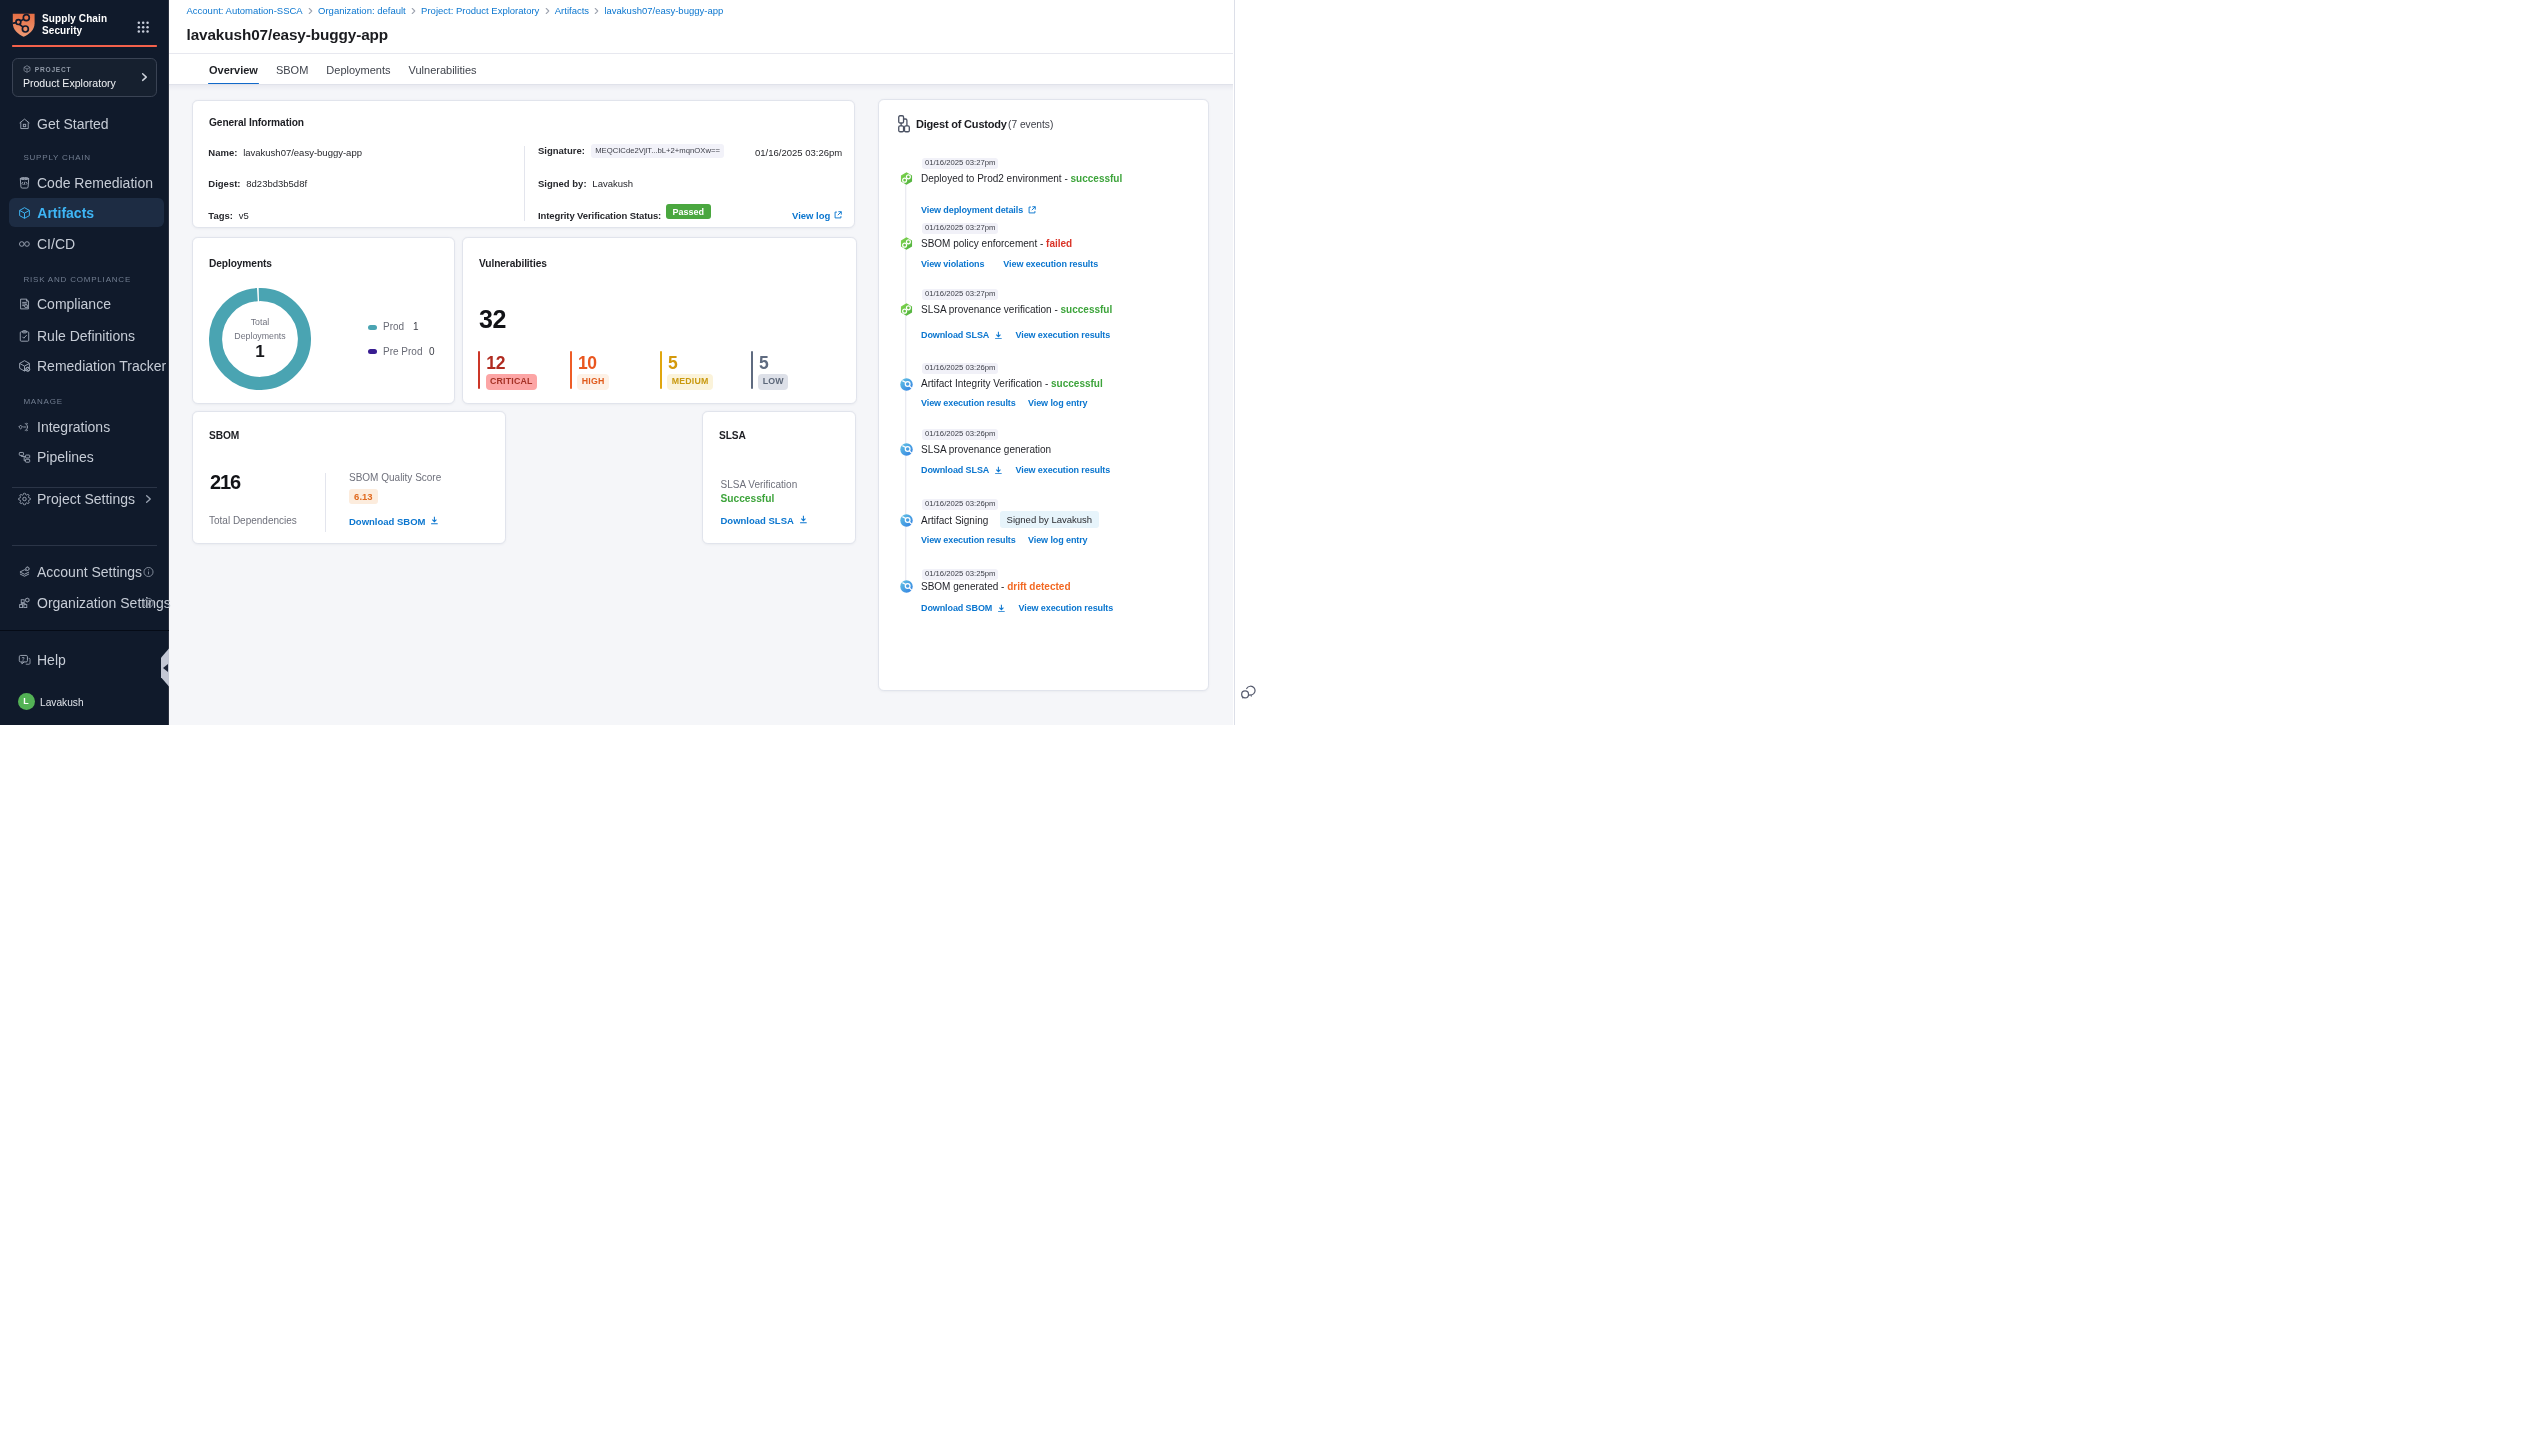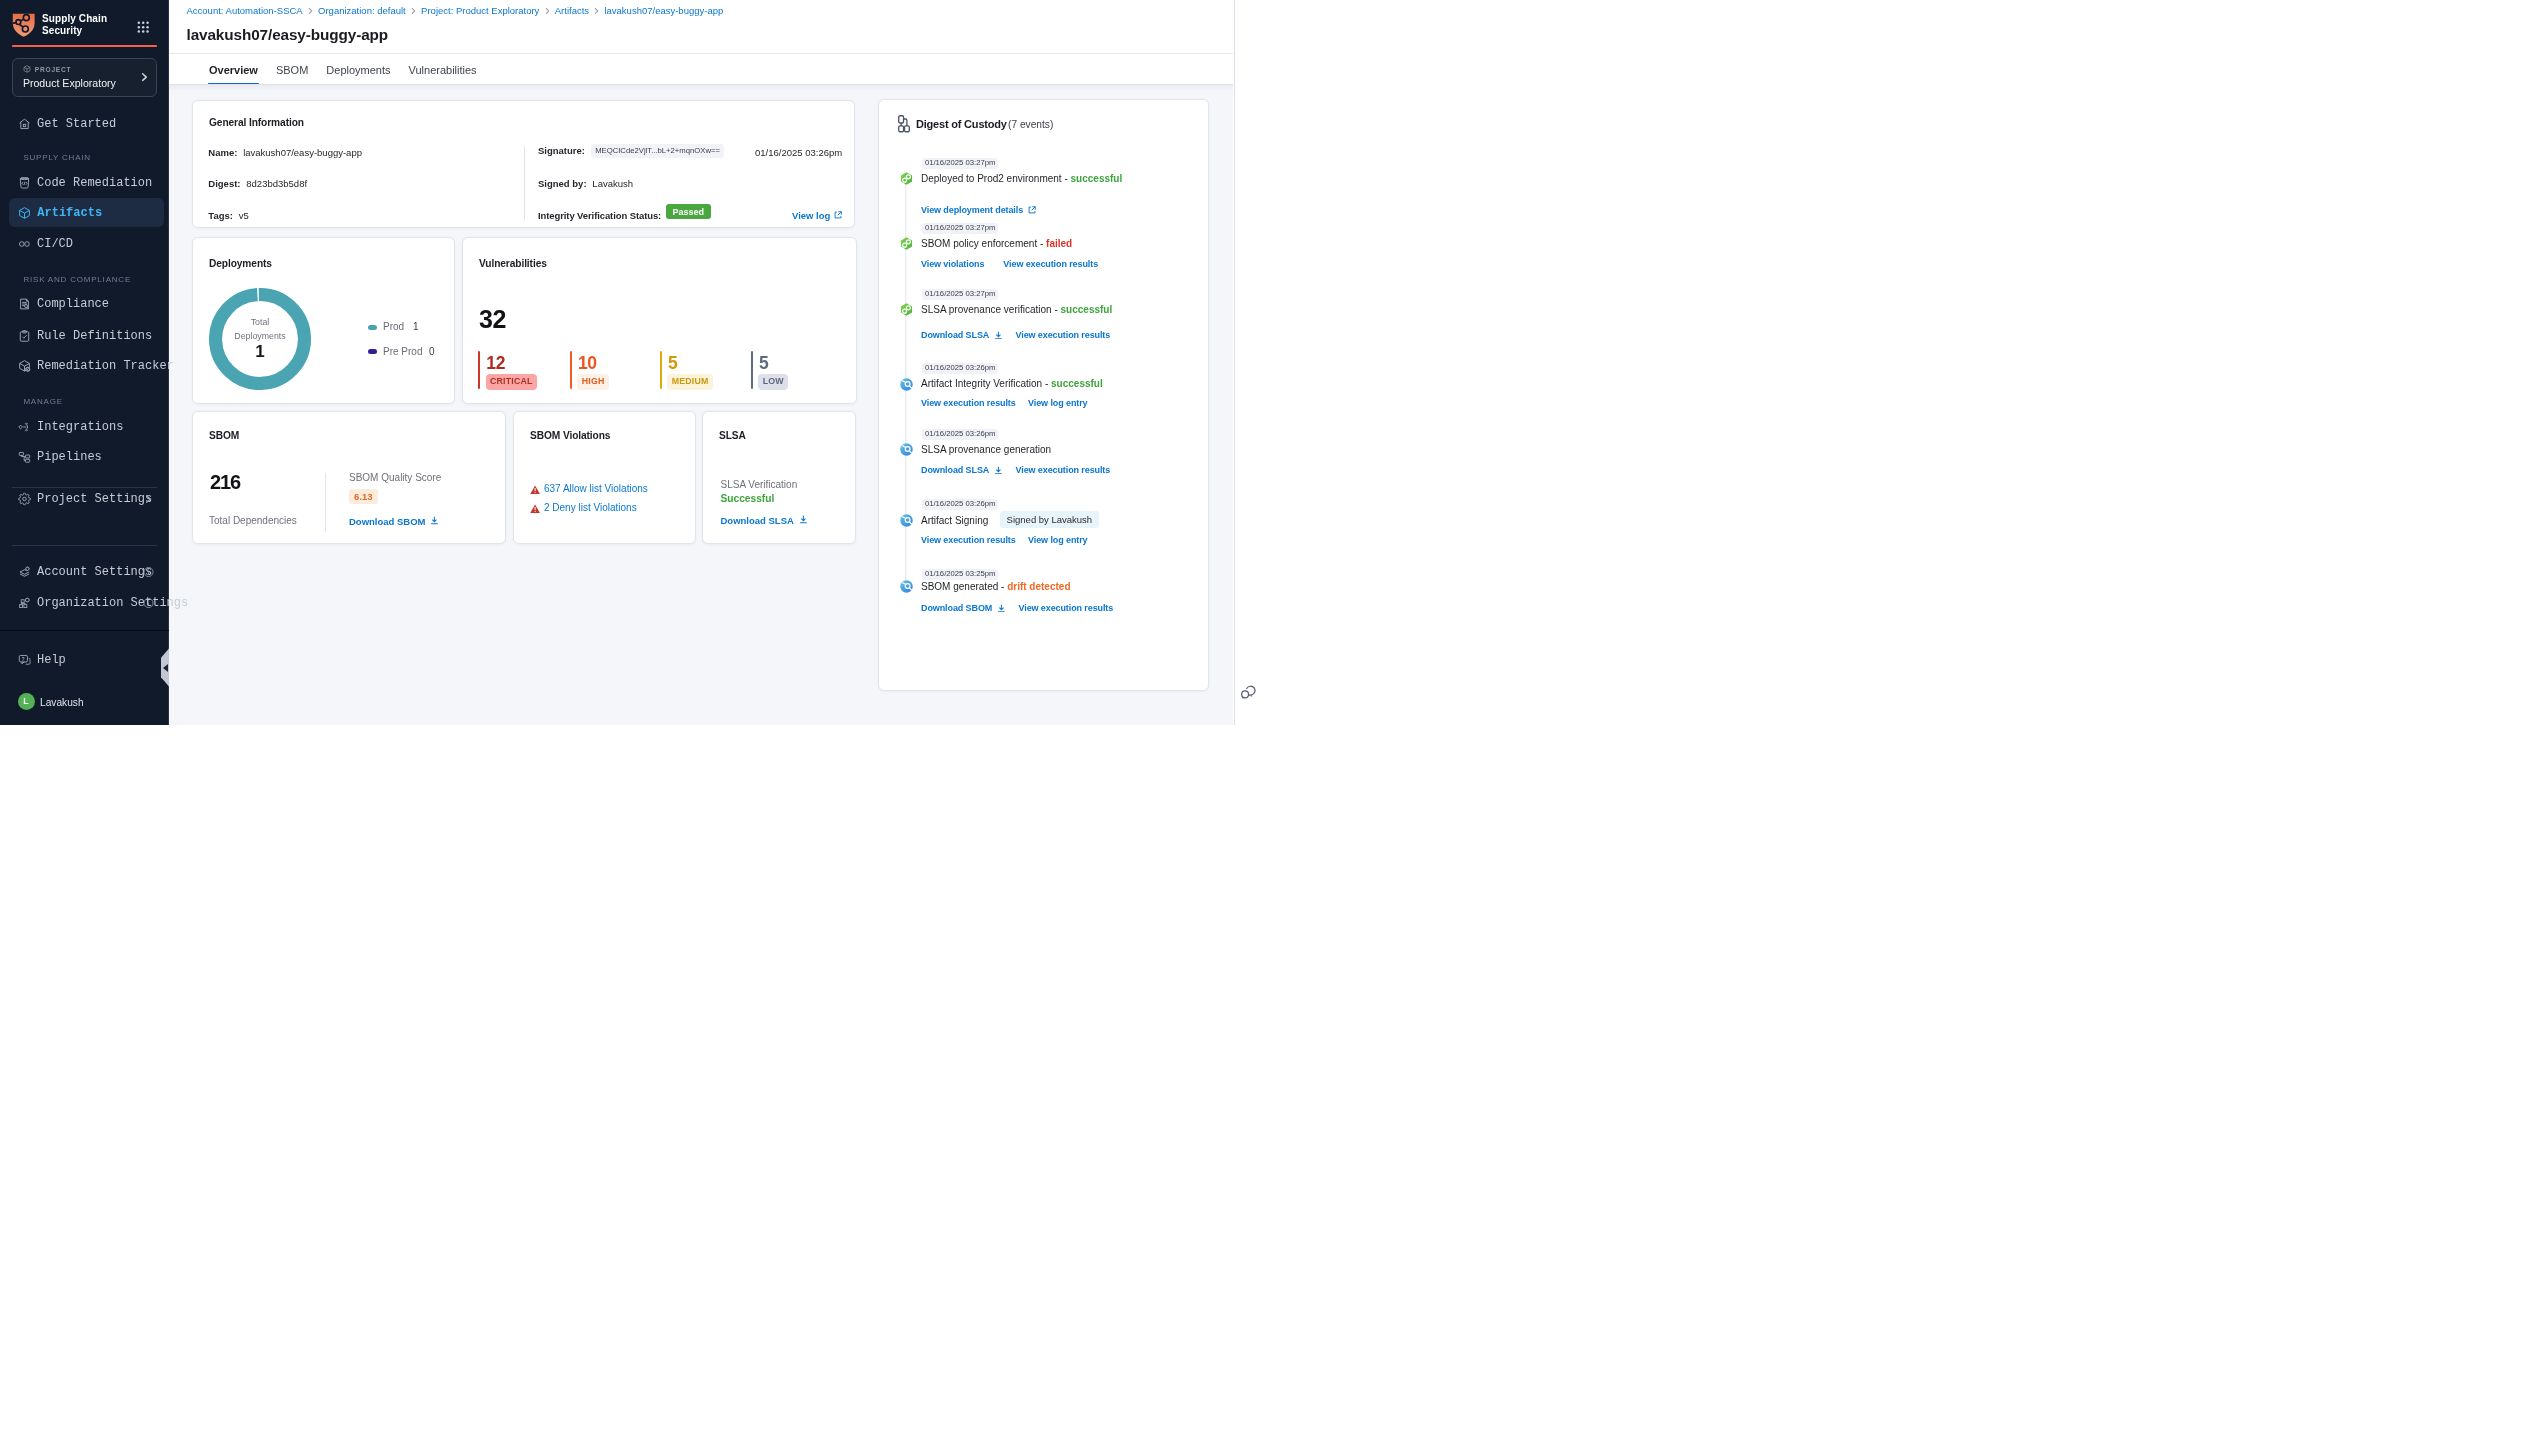--- a/index.html
+++ b/index.html
@@ -13,21 +13,21 @@
 .logo-title { position:absolute; left:42px; top:13px; color:#fff; font-size:10px; font-weight:bold; line-height:12.4px; letter-spacing:0.1px;}
 .grid9 { position:absolute; left:137px; top:20.5px; }
 .orange-rule { position:absolute; left:11.7px; top:45px; width:145px; height:1.5px; background:#f4614b; border-radius:0.7px; }
 .projbox { position:absolute; left:11.7px; top:58px; width:145px; height:39px; background:#16202f; border:0.7px solid #3a4354; border-radius:5.8px; }
 .projbox .plabel { position:absolute; left:22px; top:6.6px; font-size:6.6px; font-weight:bold; letter-spacing:0.8px; color:#9099a7; }
 .projbox .pcube { position:absolute; left:10.2px; top:5.8px; }
 .projbox .pname { position:absolute; left:10.2px; top:18px; font-size:10.6px; color:#f0f2f5; }
 .projbox .pchev { position:absolute; right:6.6px; top:13px; }
 .navitem { position:absolute; left:0; width:169px; height:29px; }
 .navitem .nicon { position:absolute; left:17.5px; top:50%; transform:translateY(-50%); width:13px; height:13px; }
-.navitem .nlabel { position:absolute; left:37px; top:50%; transform:translateY(-50%); font-size:12px; color:#c6ccd6; white-space:nowrap;font-family:Liberation Mono, monospace; }
+.navitem .nlabel { position:absolute; left:37px; top:50%; transform:translateY(-50%); font-size:14px; color:#c6ccd6; white-space:nowrap; }
 .navsec { position:absolute; left:23.4px; font-size:8px; letter-spacing:0.8px; color:#727e91; }
 .nav-active { background:#1d2c43; border-radius:5.8px; left:8.8px; width:155px; }
 .nav-active .nicon { left:8.8px; }
 .nav-active .nlabel { left:28.5px; color:#3eb5f5; font-weight:bold; }
 .sep { position:absolute; left:11.7px; width:145px; height:0.7px; background:#2b3547; }
 .info-ic { position:absolute; left:143px; top:50%; transform:translateY(-50%); }
 .avatar { position:absolute; left:17.5px; top:693px; width:17px; height:17px; border-radius:50%; background:#53b255; color:#fff; font-size:8.8px; font-weight:bold; text-align:center; line-height:17px; }
 .uname { position:absolute; left:40px; top:697px; font-size:10.2px; color:#dfe3e9; }
 .collapser { position:absolute; left:161px; top:648px; width:8.4px; height:39px; background:#c3c7d4; clip-path:polygon(100% 0, 0 25%, 0 75%, 100% 100%); z-index:5; }
 .collapser:after { content:""; position:absolute; left:1.8px; top:15.7px; border-top:4px solid transparent; border-bottom:4px solid transparent; border-right:5.1px solid #1b2336; }
@@ -358,35 +358,20 @@
     <div style="position:absolute; left:17px; top:59px; font-size:20px; font-weight:bold; letter-spacing:-1.1px; color:#121317;">216</div>
     <div style="position:absolute; left:16px; top:103px; font-size:10px; color:#6e707b;">Total Dependencies</div>
     <div style="position:absolute; left:132px; top:61px; width:0.7px; height:59px; background:#e3e5ed;"></div>
     <div style="position:absolute; left:156px; top:60px; font-size:10px; color:#6e707b;">SBOM Quality Score</div>
     <div style="position:absolute; left:156px; top:77px; background:#fcecdd; color:#e06a1f; font-weight:bold; font-size:9.5px; border-radius:2.9px; padding:1.8px 5.1px;">6.13</div>
     <div style="position:absolute; left:156px; top:104px; font-size:9.5px; font-weight:bold; color:#0b76cf;">Download SBOM</div>
     <svg style="position:absolute; left:237px; top:104px;" width="8.8" height="8.8" viewBox="0 0 12 12" fill="none" stroke="#0b76cf" stroke-width="1.4">
         <path d="M6 1 V7.5 M3.2 5 L6 7.8 L8.8 5 M1.5 10.5 H10.5"></path>
       </svg>
   </div>
-  <div class="card" id="violations" style="left:513px; top:411px; width:183px; height:133px;">
-    <div class="ctitle" style="top:17.5px;">SBOM Violations</div>
-    <div style="position:absolute; left:16px; top:71px;"><svg width="10.2" height="9.5" viewBox="0 0 14 13">
-          <path d="M7 0.5 L13.7 12.5 H0.3 Z" fill="#c3362b"></path>
-          <rect x="6.3" y="4" width="1.4" height="4.2" fill="#fff"></rect>
-          <rect x="6.3" y="9.3" width="1.4" height="1.5" fill="#fff"></rect>
-        </svg></div>
-    <div style="position:absolute; left:30px; top:71px; font-size:10px; color:#0b76cf;">637 Allow list Violations</div>
-    <div style="position:absolute; left:16px; top:90px;"><svg width="10.2" height="9.5" viewBox="0 0 14 13">
-          <path d="M7 0.5 L13.7 12.5 H0.3 Z" fill="#c3362b"></path>
-          <rect x="6.3" y="4" width="1.4" height="4.2" fill="#fff"></rect>
-          <rect x="6.3" y="9.3" width="1.4" height="1.5" fill="#fff"></rect>
-        </svg></div>
-    <div style="position:absolute; left:30px; top:90px; font-size:10px; color:#0b76cf;">2 Deny list Violations</div>
-  </div>
   <div class="card" id="slsa" style="left:702px; top:411px; width:154px; height:133px;">
     <div class="ctitle" style="top:17.5px;">SLSA</div>
     <div style="position:absolute; left:17.5px; top:67px; font-size:10px; color:#6e707b;">SLSA Verification</div>
     <div style="position:absolute; left:17.5px; top:81px; font-size:10.2px; font-weight:bold; color:#3da43b;">Successful</div>
     <div style="position:absolute; left:17.5px; top:103px; font-size:9.5px; font-weight:bold; color:#0b76cf;">Download SLSA</div>
     <svg style="position:absolute; left:96px; top:103px;" width="8.8" height="8.8" viewBox="0 0 12 12" fill="none" stroke="#0b76cf" stroke-width="1.4">
         <path d="M6 1 V7.5 M3.2 5 L6 7.8 L8.8 5 M1.5 10.5 H10.5"></path>
       </svg>
   </div>
   <div class="card" id="chain" style="left:878px; top:99px; width:331px; height:592px;">

